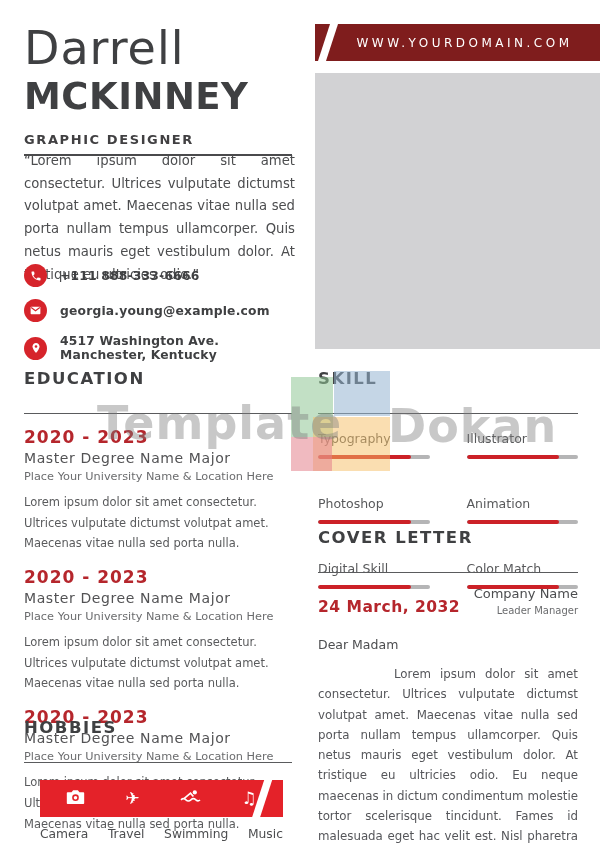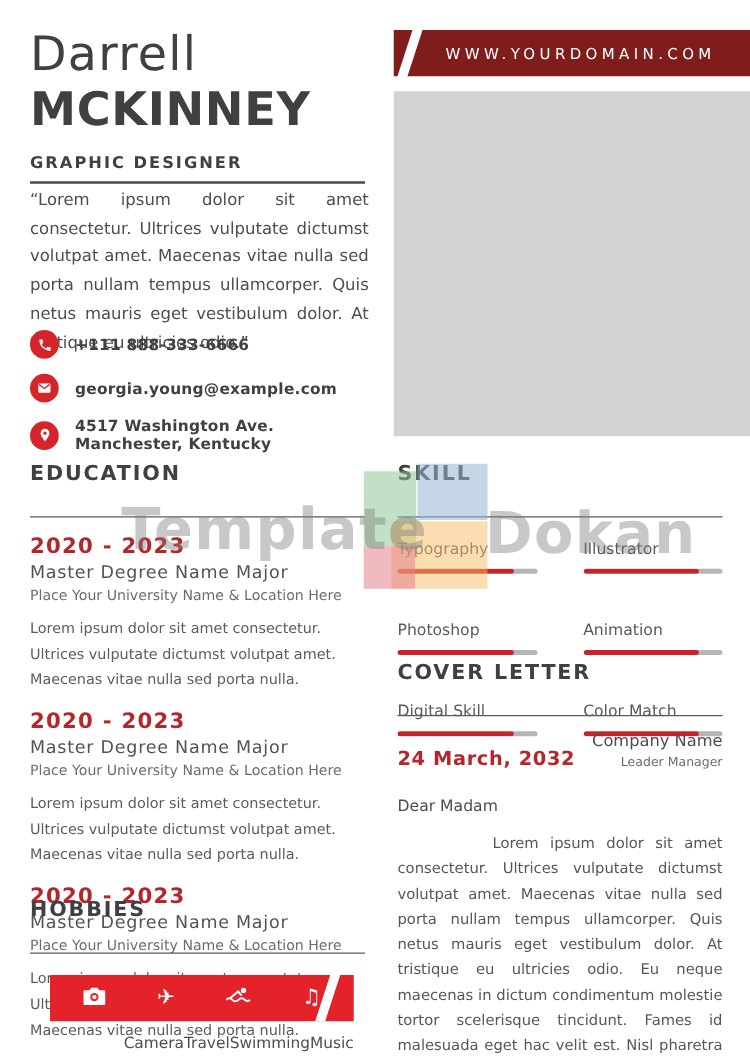--- a/index.html
+++ b/index.html
@@ -5,21 +5,21 @@
   * { margin:0; padding:0; box-sizing:border-box; }
   html,body { background:#888; }
   .page {
     position:relative; width:600px; height:849px; margin:0 auto;
     background:#ffffff; overflow:hidden;
     font-family:"DejaVu Sans","Liberation Sans",sans-serif; color:#414042;
   }
 
   
   .header-left { position:absolute; left:24px; top:22px; width:270px; }
-  .first-name { font-size:38px; font-weight:400; letter-spacing:1px; color:#3f4042; line-height:1.15; }
+  .first-name { font-size:46px; font-weight:400; letter-spacing:1px; color:#3f4042; line-height:1.15; }
   .last-name  { font-size:37px; font-weight:800; letter-spacing:0.5px; color:#3f4042; line-height:1.2; }
   .role {
     margin-top:13px; font-size:13px; font-weight:700; letter-spacing:1.6px;
     color:#414042; padding-bottom:7px; border-bottom:2px solid #4a4a4c; width:268px;
   }
 
   .banner {
     position:absolute; left:315px; top:24px; width:285px; height:37px;
     background:#7f1d1d; display:flex; align-items:center; justify-content:center;
   }
@@ -63,21 +63,21 @@
   .hobby-bar {
     position:relative; margin:17px 0 0 16px; width:243px; height:37px; background:#e42229;
     display:flex; align-items:center; justify-content:space-around; padding:0 6px; overflow:hidden;
   }
   .hobby-bar::after {
     content:""; position:absolute; right:17px; top:-4px; width:8px; height:46px;
     background:#ffffff; transform:skewX(-18deg);
   }
   .hobby-glyph { color:#fff; font-size:17px; line-height:1; }
   .hobby-labels {
-    margin:10px 0 0 16px; width:243px; display:flex; justify-content:flex-end;
+    margin:10px 0 0 16px; width:243px; display:flex; justify-content:space-between;
     font-size:12.3px; color:#4c4d4f;
   }
 
   
   .skill { position:absolute; left:318px; top:369px; width:260px; }
   .skill-grid { margin-top:17px; display:grid; grid-template-columns:1fr 1fr; column-gap:22px; row-gap:17px;gap:37px; }
   .skill-label { font-size:12.5px; color:#58595b; margin-bottom:9px; }
   .skill-track { height:4px; background:#b5b5b6; border-radius:2px; overflow:hidden; }
   .skill-fill { height:100%; background:#cc2127; border-radius:2px; }
 

